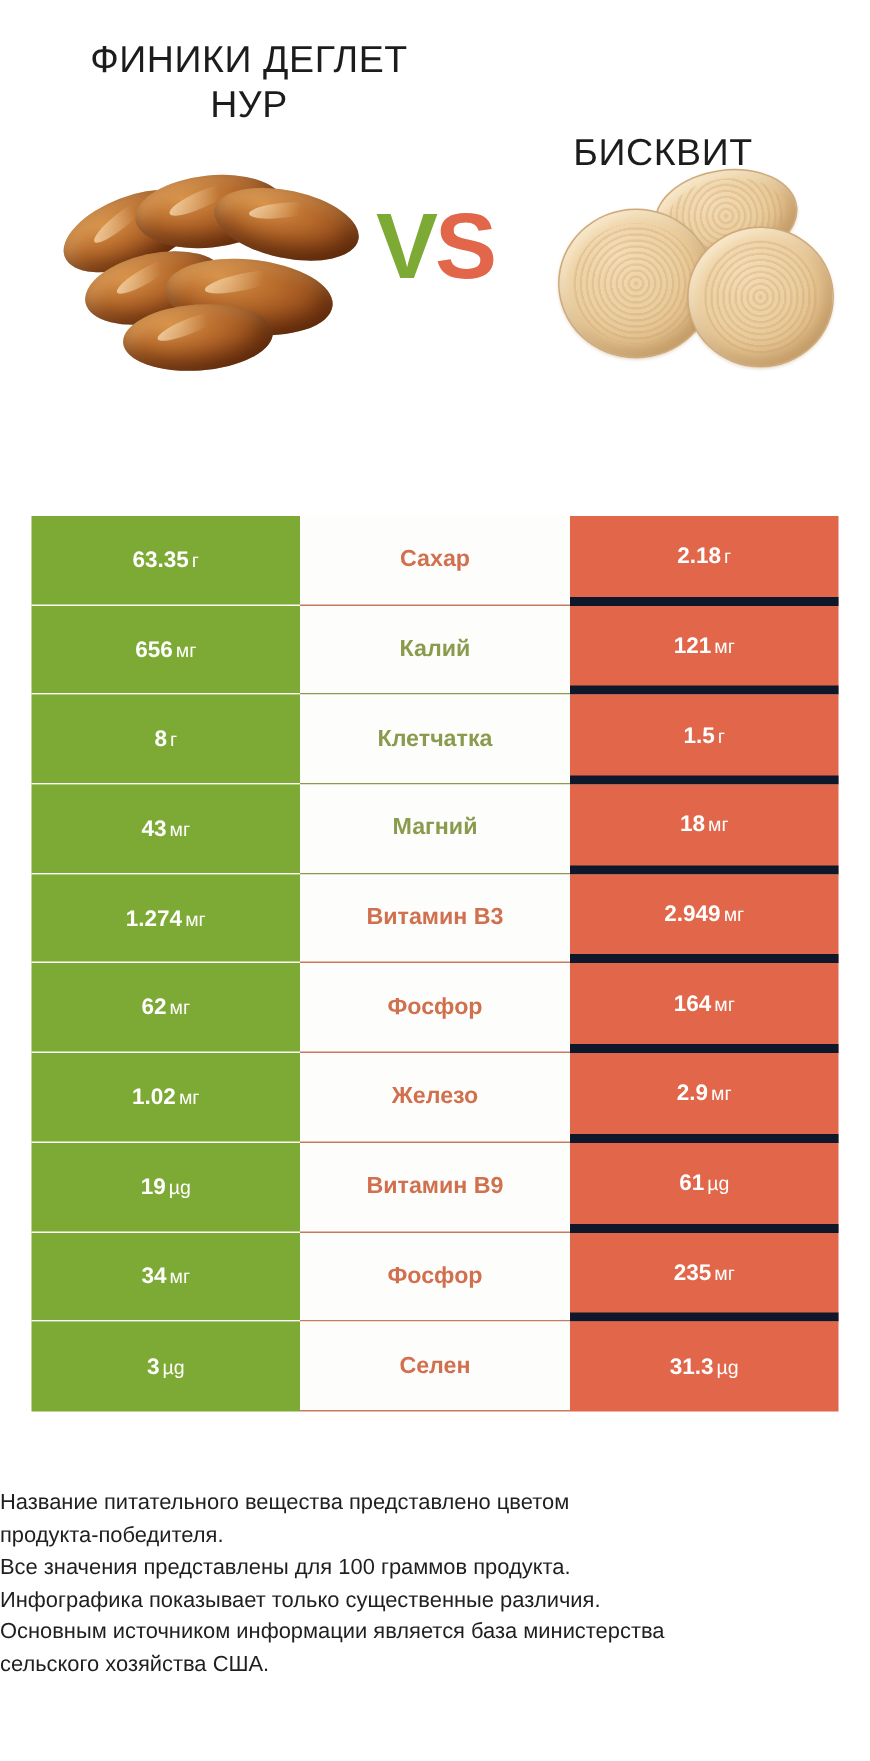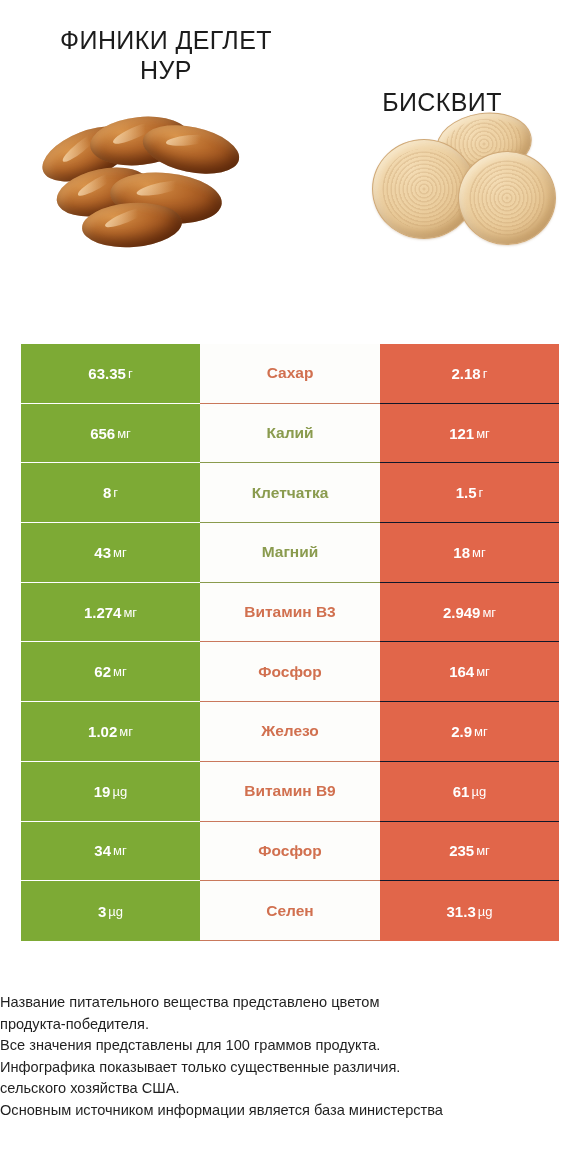--- a/index.html
+++ b/index.html
@@ -138,21 +138,21 @@
   }
   .cell.mid {
     width: 180px;
     background: #fdfdfb;
     font-size: 15.5px;
   }
   .cell.right {
     width: 179px;
     background: #E1664A;
     color: #ffffff;
-    border-bottom: 1px solid #0f172a;
+    border-bottom: 6px solid #0f172a;
   }
   .row:last-child .cell.left,
   .row:last-child .cell.right { border-bottom: none; }
 
   .cell.mid.win-green {
     color: #8A9B4E;
     border-bottom: 1px solid #8A9B4E;
   }
   .cell.mid.win-orange {
     color: #D1704F;
@@ -197,20 +197,21 @@
     <div class="date-fruit" style="left:72px; top:66px; width:112px;height:50px; transform:rotate(6deg);"></div>
     <div class="date-fruit" style="left:44px; top:96px; width:100px;height:44px; transform:rotate(-4deg);"></div>
   </div>
 
   <div class="hero-img hero-right">
     <div class="biscuit" style="left:74px; top:6px;  width:94px; height:60px; transform:rotate(-8deg);"></div>
     <div class="biscuit" style="left:10px; top:32px; width:102px;height:98px;"></div>
     <div class="biscuit" style="left:96px; top:44px; width:96px; height:92px;"></div>
   </div>
 
+  <div class="vs"><span class="v">V</span><span class="s">S</span></div>
 </div>
 
 <div class="table" id="table-root">
     <div class="row">
       <div class="cell left">
         <span>63.35</span>
         <span class="unit"> г</span>
       </div>
       <div class="cell mid win-orange">Сахар</div>
       <div class="cell right">
@@ -317,15 +318,15 @@
         <span class="unit"> µg</span>
       </div>
     </div>
   </div>
 
 <div class="footer">
   <p>Название питательного вещества представлено цветом</p>
   <p>продукта-победителя.</p>
   <p>Все значения представлены для 100 граммов продукта.</p>
   <p>Инфографика показывает только существенные различия.</p>
+  <p>Основным источником информации является база министерства</p>
   <p>сельского хозяйства США.</p>
-  <p>Основным источником информации является база министерства</p>
 </div>
 
 </body></html>

